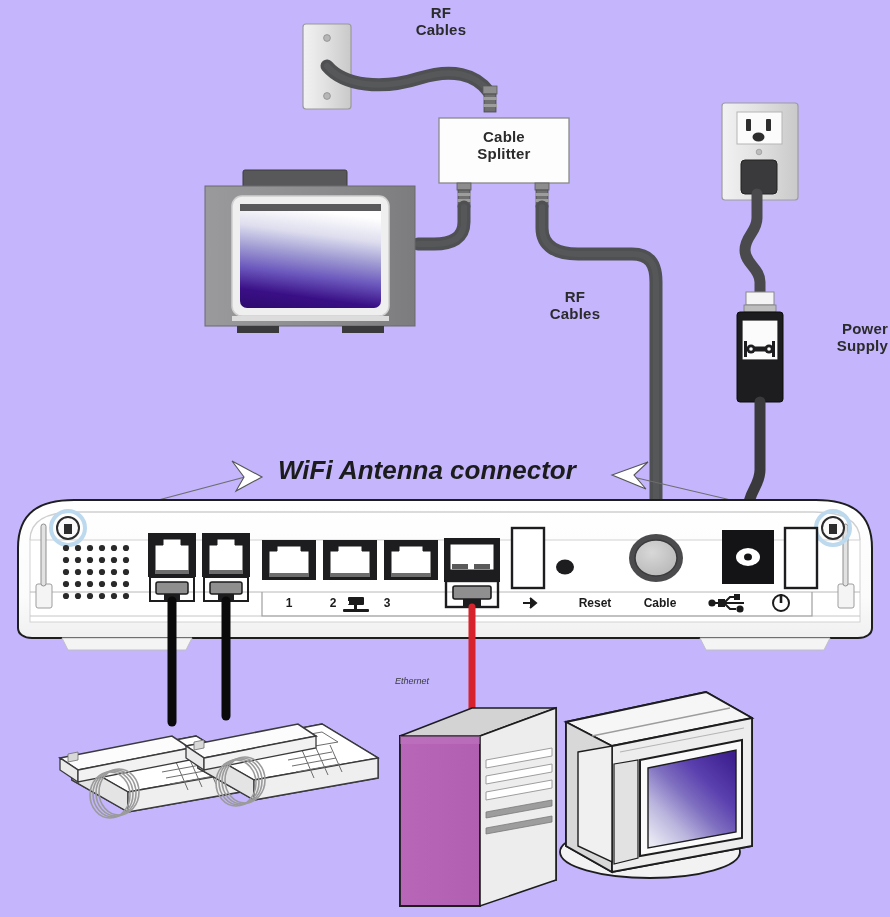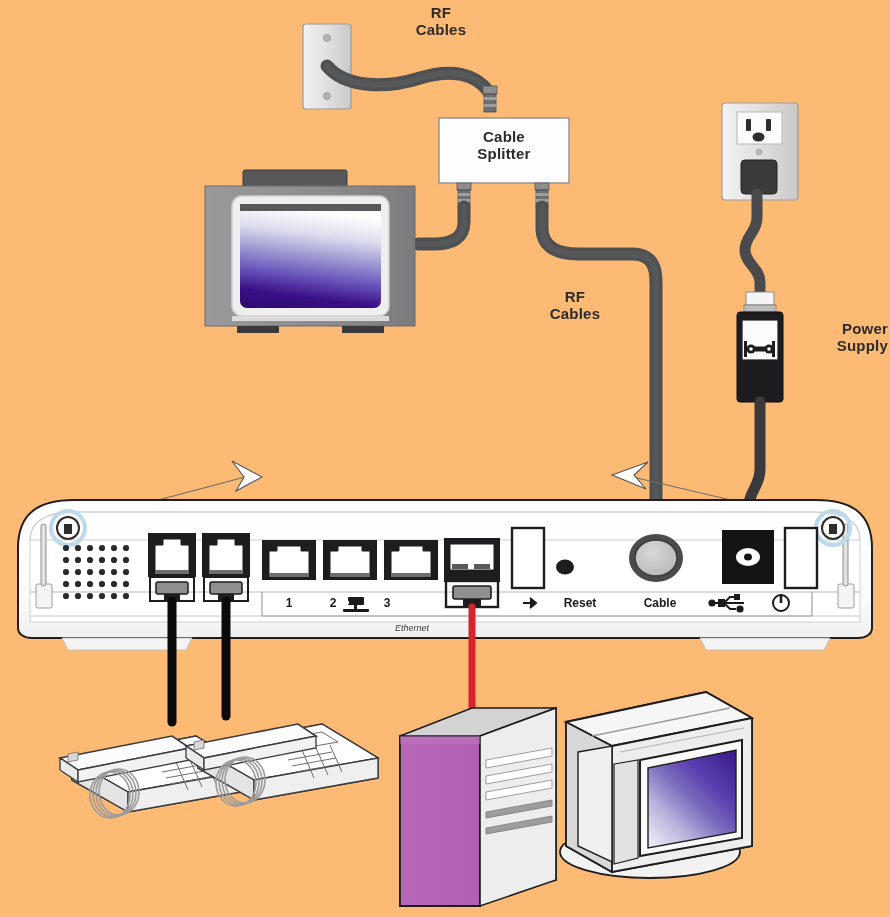--- a/index.html
+++ b/index.html
@@ -5,21 +5,21 @@
   * { box-sizing: border-box; }
   html, body {
     margin: 0; padding: 0;
     background: #ffffff;
     font-family: "Liberation Sans", sans-serif;
   }
   #stage {
     position: relative;
     width: 890px;
     height: 917px;
-    background: #fdba74;
+    background: #c4b5fd;
     overflow: hidden;
   }
   .lbl {
     position: absolute;
     font-weight: bold;
     color: #2b2b2b;
     text-align: center;
     line-height: 1.15;
     letter-spacing: .2px;
     white-space: pre-line;
@@ -460,22 +460,23 @@
 
   <div class="lbl" style="left:444px; top:128px; width:120px;">Cable
 Splitter</div>
 
   <div class="lbl" style="left:525px; top:288px; width:100px;">RF
 Cables</div>
 
   <div class="lbl" style="left:798px; top:320px; width:90px; text-align:right;">Power
 Supply</div>
 
-
-  <div class="tiny-italic" style="left:395px; top:623px;">Ethernet</div>
+  <div class="lbl-italic" style="left:278px; top:455px; font-size:26px;">WiFi Antenna connector</div>
+
+  <div class="tiny-italic" style="left:395px; top:676px;">Ethernet</div>
 
   <div class="port-lbl" style="left:276px; top:596px; width:26px;">1</div>
   <div class="port-lbl" style="left:320px; top:596px; width:26px;">2</div>
   <div class="port-lbl" style="left:374px; top:596px; width:26px;">3</div>
-  <div class="port-lbl" style="left:550px; top:596px; width:60px;">Reset</div>
+  <div class="port-lbl" style="left:565px; top:596px; width:60px;">Reset</div>
   <div class="port-lbl" style="left:630px; top:596px; width:60px;">Cable</div>
 
 </div>
 
 </body></html>

